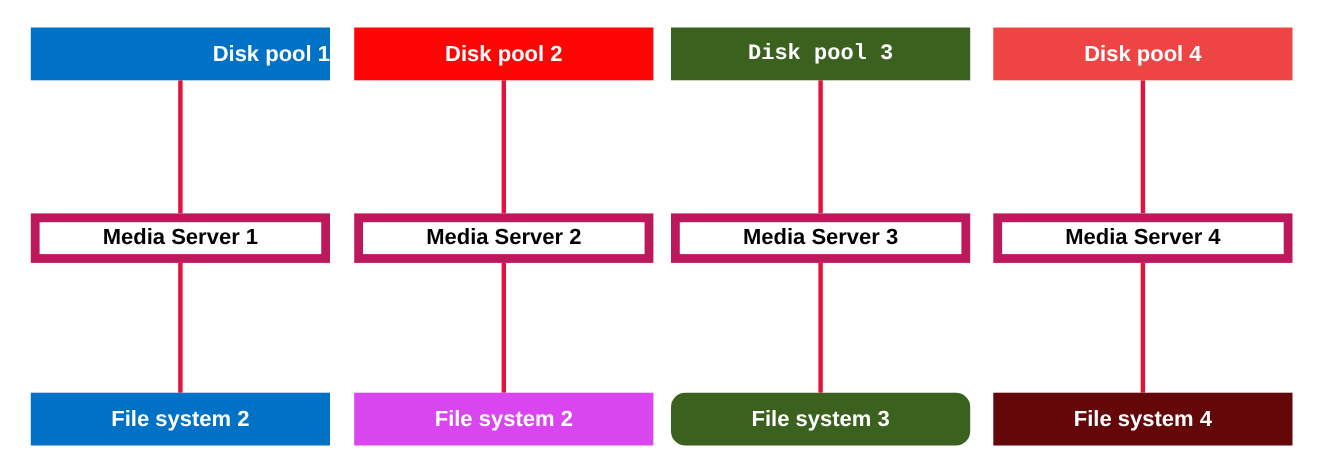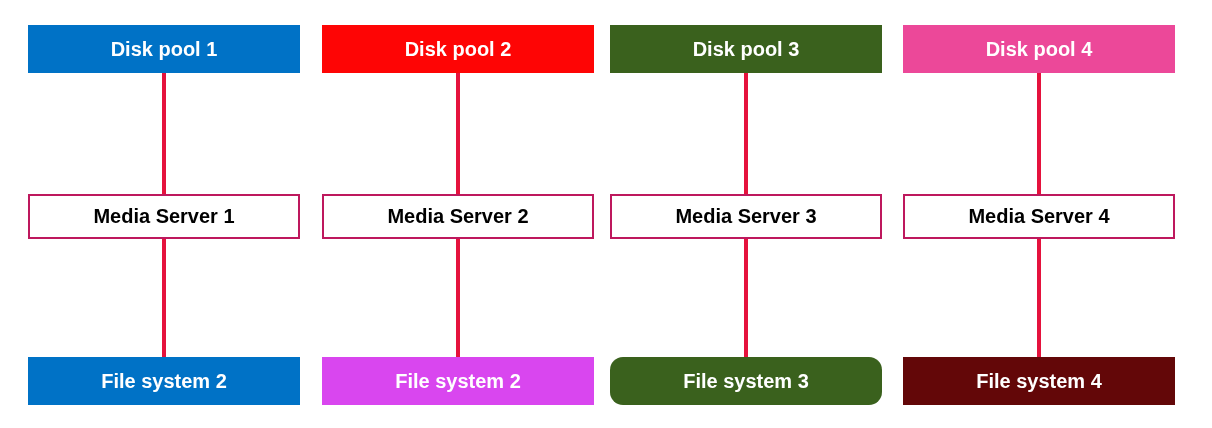--- a/index.html
+++ b/index.html
@@ -45,42 +45,42 @@
   }
   .node.pool {
     top: 25px;
     height: 48px;
     color: #ffffff;
   }
   .node.server {
     top: 194px;
     height: 45px;
     background: #ffffff;
-    border: 2px solid #be185d;
+    border: 8px solid #be185d;
     color: #000000;
   }
   .node.fs {
     top: 357px;
     height: 48px;
     color: #ffffff;
   }
   
   .col-0 { left: 28px; }
   .col-1 { left: 322px; }
   .col-2 { left: 610px; }
   .col-3 { left: 903px; }
 </style>
 </head>
 <body>
 
 <div class="canvas">
 
   <div class="column col-0">
     <div class="vline" style="background-color: rgb(229, 18, 61);"></div>
-    <div class="node pool" style="background-color: rgb(0, 114, 198);">
+    <div class="node pool" style="background-color: rgb(0, 114, 198); justify-content: flex-end;">
       <span>Disk pool 1</span>
     </div>
     <div class="node server">
       <span>Media Server 1</span>
     </div>
     <div class="node fs" style="background-color: rgb(0, 114, 198);">
       <span>File system 2</span>
     </div>
   </div>
 
@@ -92,34 +92,34 @@
     <div class="node server">
       <span>Media Server 2</span>
     </div>
     <div class="node fs" style="background-color: #d946ef;">
       <span>File system 2</span>
     </div>
   </div>
 
   <div class="column col-2">
     <div class="vline" style="background-color: rgb(229, 18, 61);"></div>
-    <div class="node pool" style="background-color: rgb(58, 97, 29);">
+    <div class="node pool" style="background-color: rgb(58, 97, 29); font-family: Liberation Mono, monospace;">
       <span>Disk pool 3</span>
     </div>
     <div class="node server">
       <span>Media Server 3</span>
     </div>
     <div class="node fs" style="background-color: rgb(58, 97, 29); border-radius: 13px;">
       <span>File system 3</span>
     </div>
   </div>
 
   <div class="column col-3">
     <div class="vline" style="background-color: rgb(229, 18, 61);"></div>
-    <div class="node pool" style="background-color: #ec4899;">
+    <div class="node pool" style="background-color: #ef4444;">
       <span>Disk pool 4</span>
     </div>
     <div class="node server">
       <span>Media Server 4</span>
     </div>
     <div class="node fs" style="background-color: rgb(99, 7, 8);">
       <span>File system 4</span>
     </div>
   </div>
 

